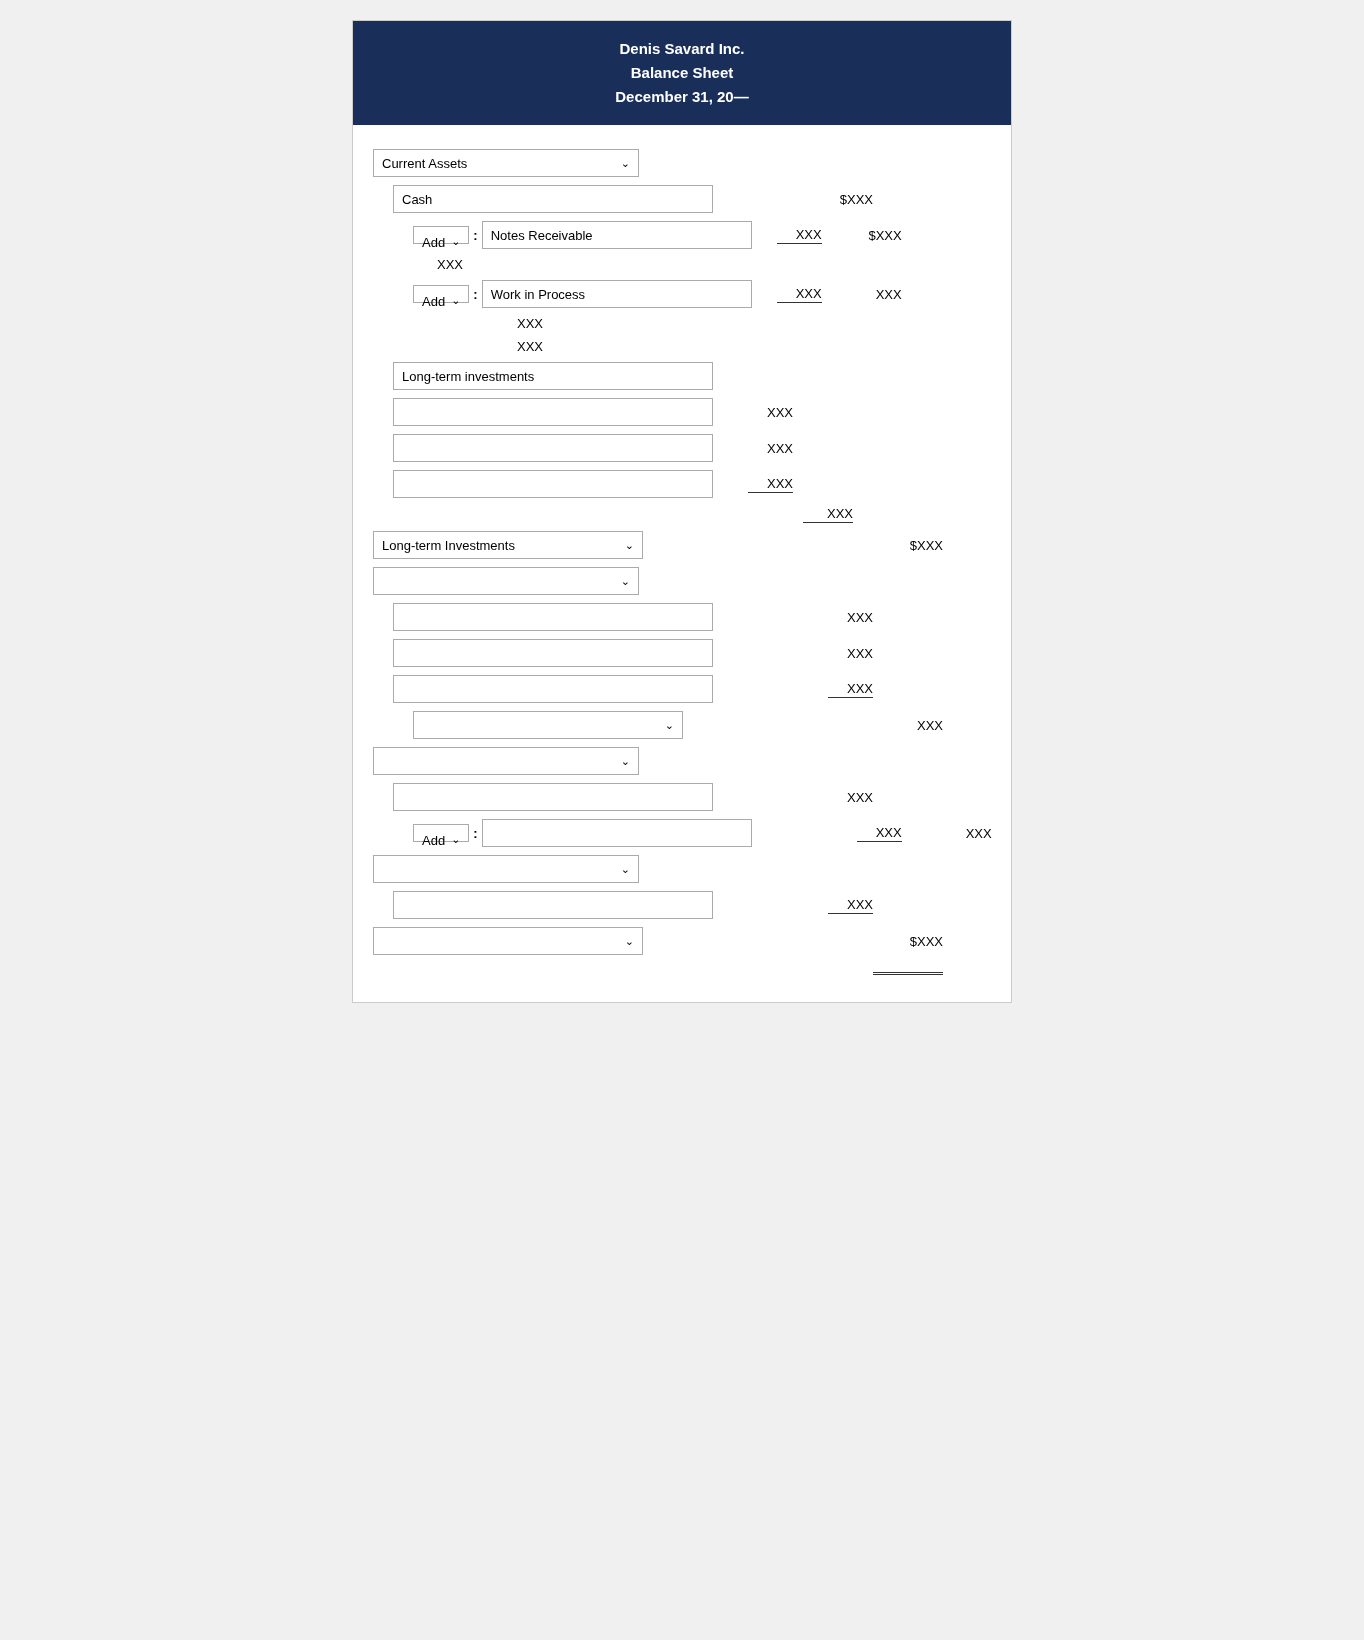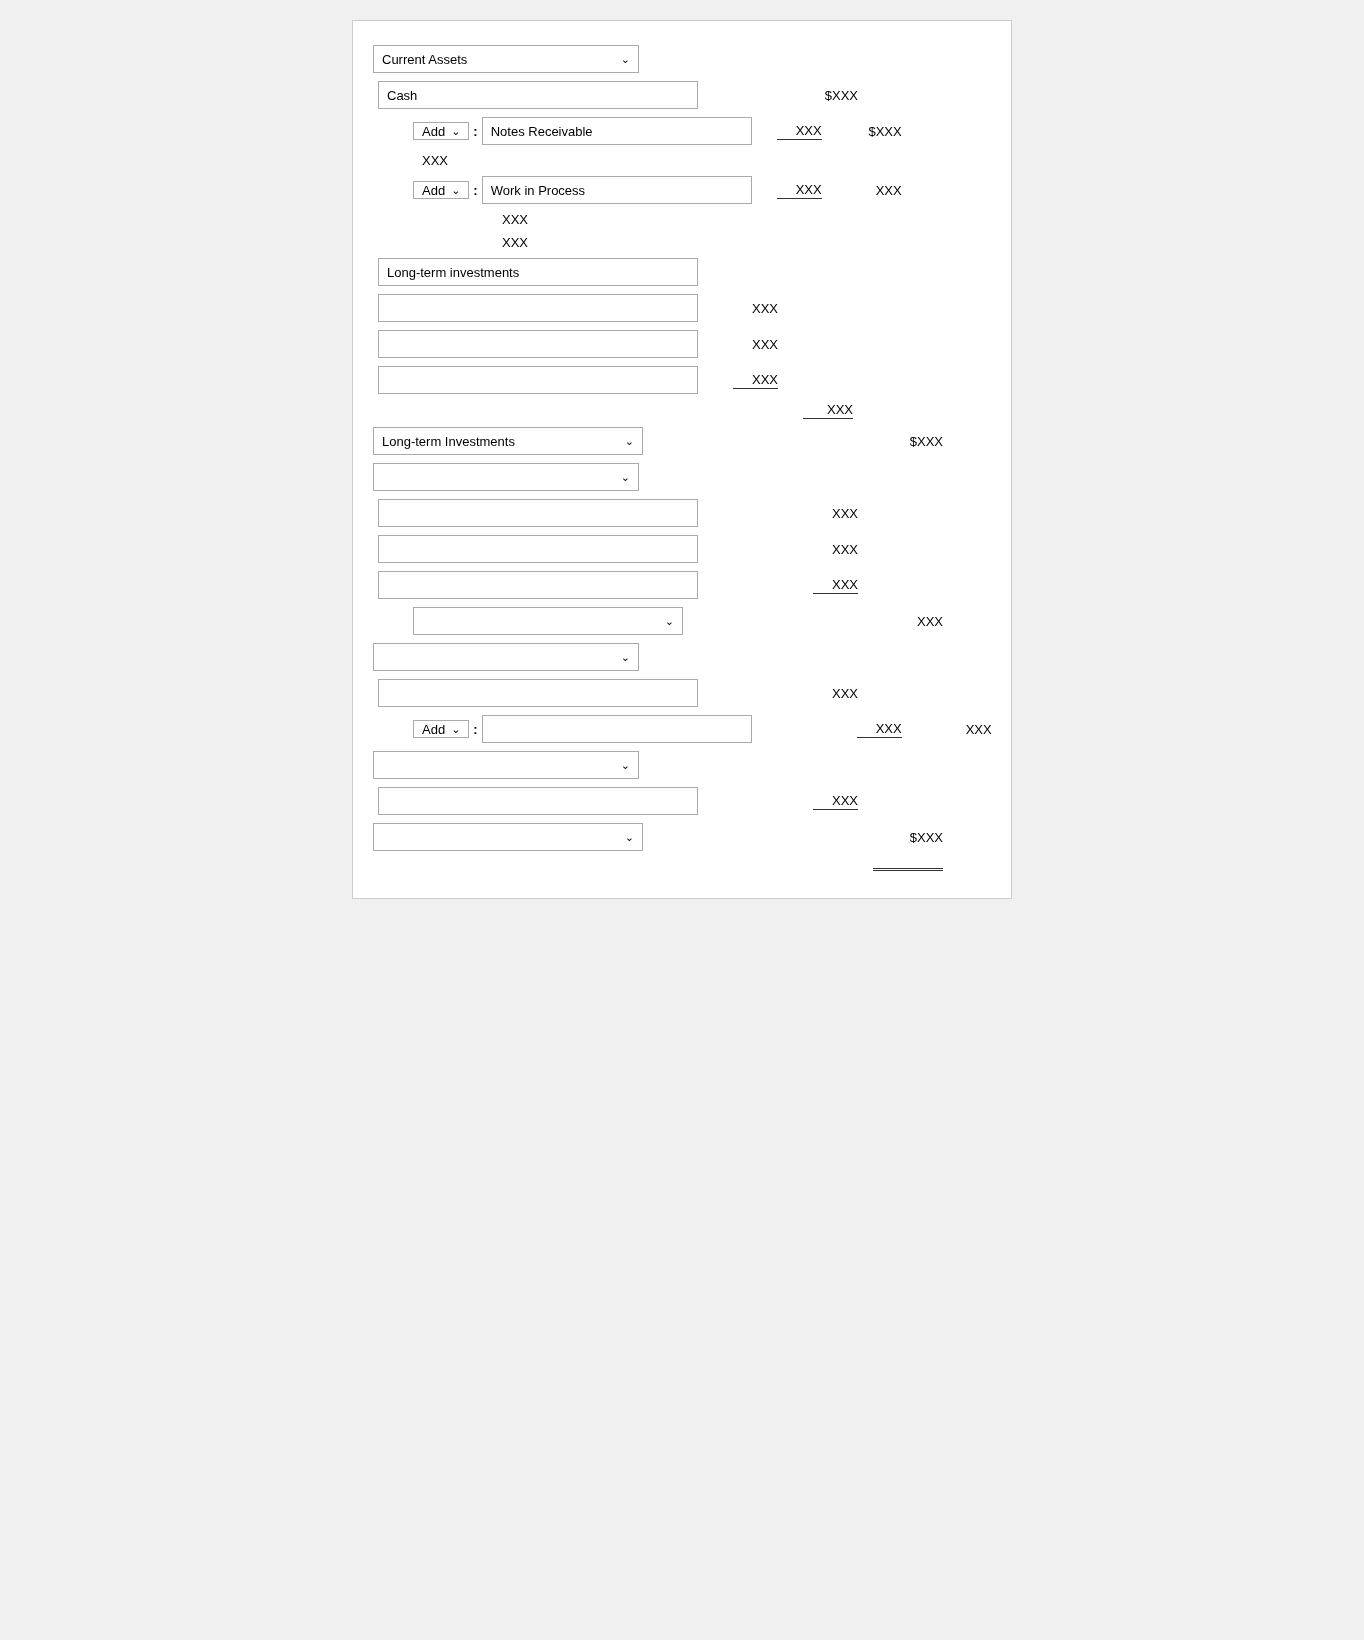--- a/index.html
+++ b/index.html
@@ -68,53 +68,57 @@
     .chevron {
       font-size: 11px;
       margin-left: 6px;
     }
     .add-btn {
       border: 1px solid #aaa;
       padding: 8px 8px;
       background: white;
       height: 16px;
       display: flex;
-      align-items: center;
       cursor: pointer;
       font-size: 13px;
     }
     .colon {
       margin: 0 4px;
       font-weight: bold;
     }
     .underline {
       border-bottom: 1px solid #333;
       display: inline-block;
     }
-    .indent1 { margin-left: 5px; }
+    .indent1 { margin-left: 20px; }
     .indent2 { margin-left: 40px; }
     .section-gap { margin-top: 8px; }
 
     
     .layout {
       display: flex;
       align-items: center;
       width: 100%;
       margin-bottom: 8px;
     }
     .label-col { flex: 0 0 330px; }
     .num-col1 { flex: 0 0 70px; text-align: right; }
     .num-col2 { flex: 0 0 80px; text-align: right; }
     .num-col3 { flex: 0 0 90px; text-align: right; }
   </style>
 </head>
 <body>
 
 <div class="page-container">
 
+  <div class="header">
+    <div class="header-title">Denis Savard Inc.</div>
+    <div class="header-title">Balance Sheet</div>
+    <div class="header-title">December 31, 20—</div>
+  </div>
 
 
   <div class="content">
 
     <div class="layout section-gap">
       <div class="label-col">
         <div class="dropdown-box dropdown-wide">
           <span>Current Assets</span>
           <span class="chevron">⌄</span>
         </div>

